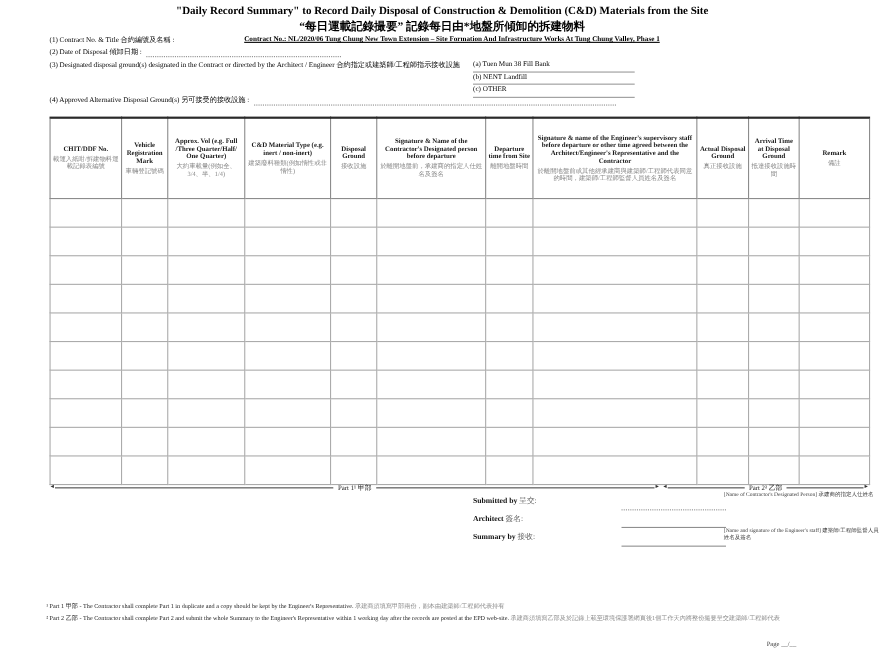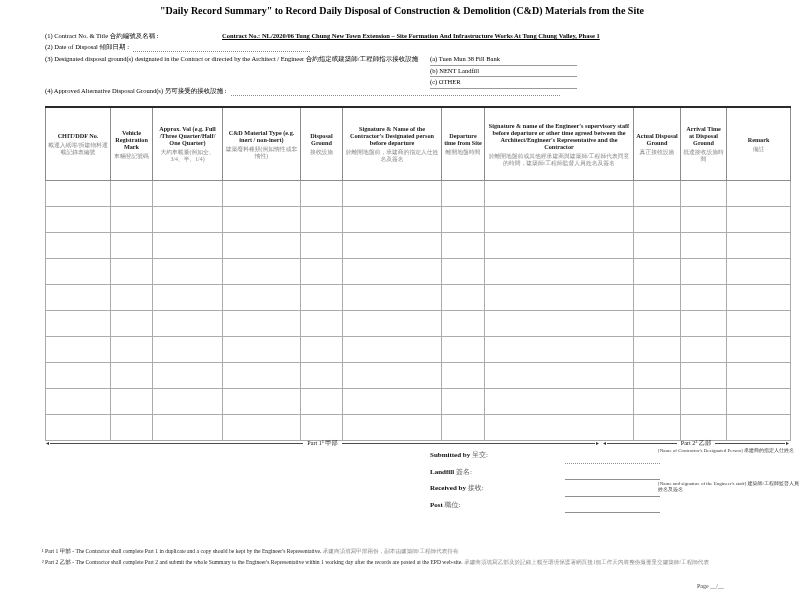--- a/index.html
+++ b/index.html
@@ -51,20 +51,21 @@
   .fn-en{color:#1f1f1f;}
   .fn-zh{color:#8b8b8b;}
   .page-num{position:absolute;left:697px;top:583px;font-size:6px;color:#444;}
 </style>
 </head>
 <body>
 
 <div class="page">
 
   <div class="title-en">"Daily Record Summary" to Record Daily Disposal of Construction &amp; Demolition (C&amp;D) Materials from the Site</div>
+  <div class="title-zh">“每日運載記錄撮要” 記錄每日由*地盤所傾卸的拆建物料</div>
 
   <div class="hrow row1">
     <span>(1) Contract No. &amp; Title 合約編號及名稱 :</span>
     <span class="contract-val">Contract No.: NL/2020/06 Tung Chung New Town Extension – Site Formation And Infrastructure Works At Tung Chung Valley, Phase 1</span>
   </div>
 
   <div class="hrow row2">
     <span>(2) Date of Disposal 傾卸日期 :</span>
     <span class="fill-dotted"></span>
   </div>
@@ -294,32 +295,28 @@
     <span class="ah">►</span>
   </div>
 
   <div class="footer">
     <div class="frow">
       <span class="flabel"><span class="fen">Submitted by</span> <span class="fzh">呈交:</span></span>
       <span class="fline dot"></span>
       <span class="fnote">[Name of Contractor's Designated Person] 承建商的指定人仕姓名</span>
     </div>
     <div class="frow">
-      <span class="flabel"><span class="fen">Landfill</span> <span class="fzh">簽名:</span></span>
+      <span class="flabel"><span class="fen">Architect</span> <span class="fzh">簽名:</span></span>
       <span class="fline"></span>
     </div>
     <div class="frow">
-      <span class="flabel"><span class="fen">Received by</span> <span class="fzh">接收:</span></span>
+      <span class="flabel"><span class="fen">Summary by</span> <span class="fzh">接收:</span></span>
       <span class="fline"></span>
       <span class="fnote">[Name and signature of the Engineer's staff] 建築師/工程師監督人員姓名及簽名</span>
     </div>
-    <div class="frow">
-      <span class="flabel"><span class="fen">Post</span> <span class="fzh">職位:</span></span>
-      <span class="fline"></span>
-    </div>
   </div>
 
   <div class="footnote fn1">
     <span class="fn-en">¹ Part 1 甲部 - The Contractor shall complete Part 1 in duplicate and a copy should be kept by the Engineer's Representative.</span>
     <span class="fn-zh">承建商須填寫甲部兩份，副本由建築師/工程師代表持有</span>
   </div>
   <div class="footnote fn2">
     <span class="fn-en">² Part 2 乙部 - The Contractor shall complete Part 2 and submit the whole Summary to the Engineer's Representative within 1 working day after the records are posted at the EPD web-site.</span>
     <span class="fn-zh">承建商須填寫乙部及於記錄上載至環境保護署網頁後1個工作天內將整份撮要呈交建築師/工程師代表</span>
   </div>

